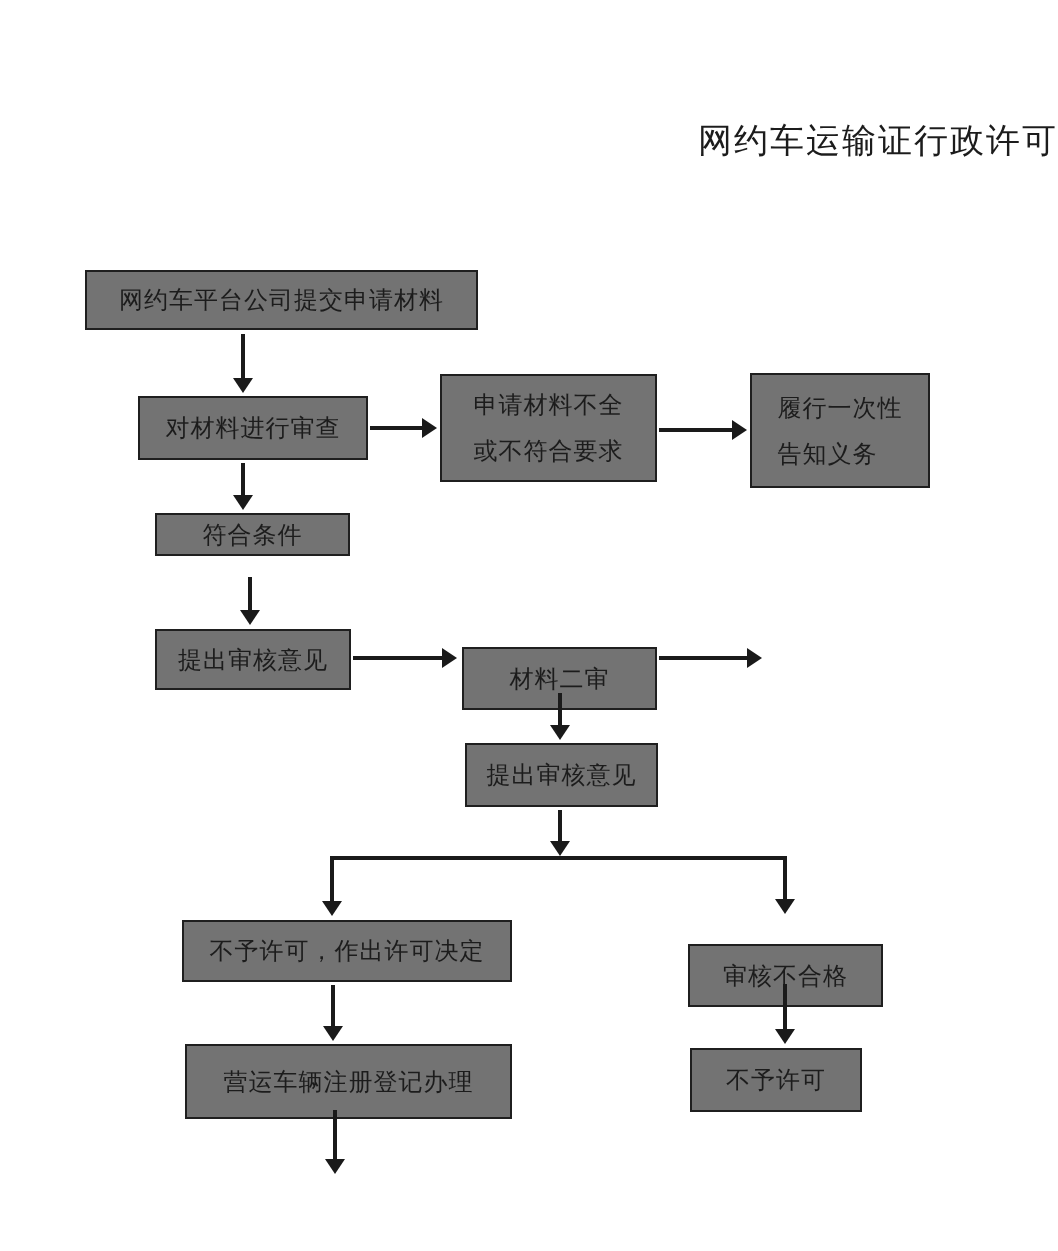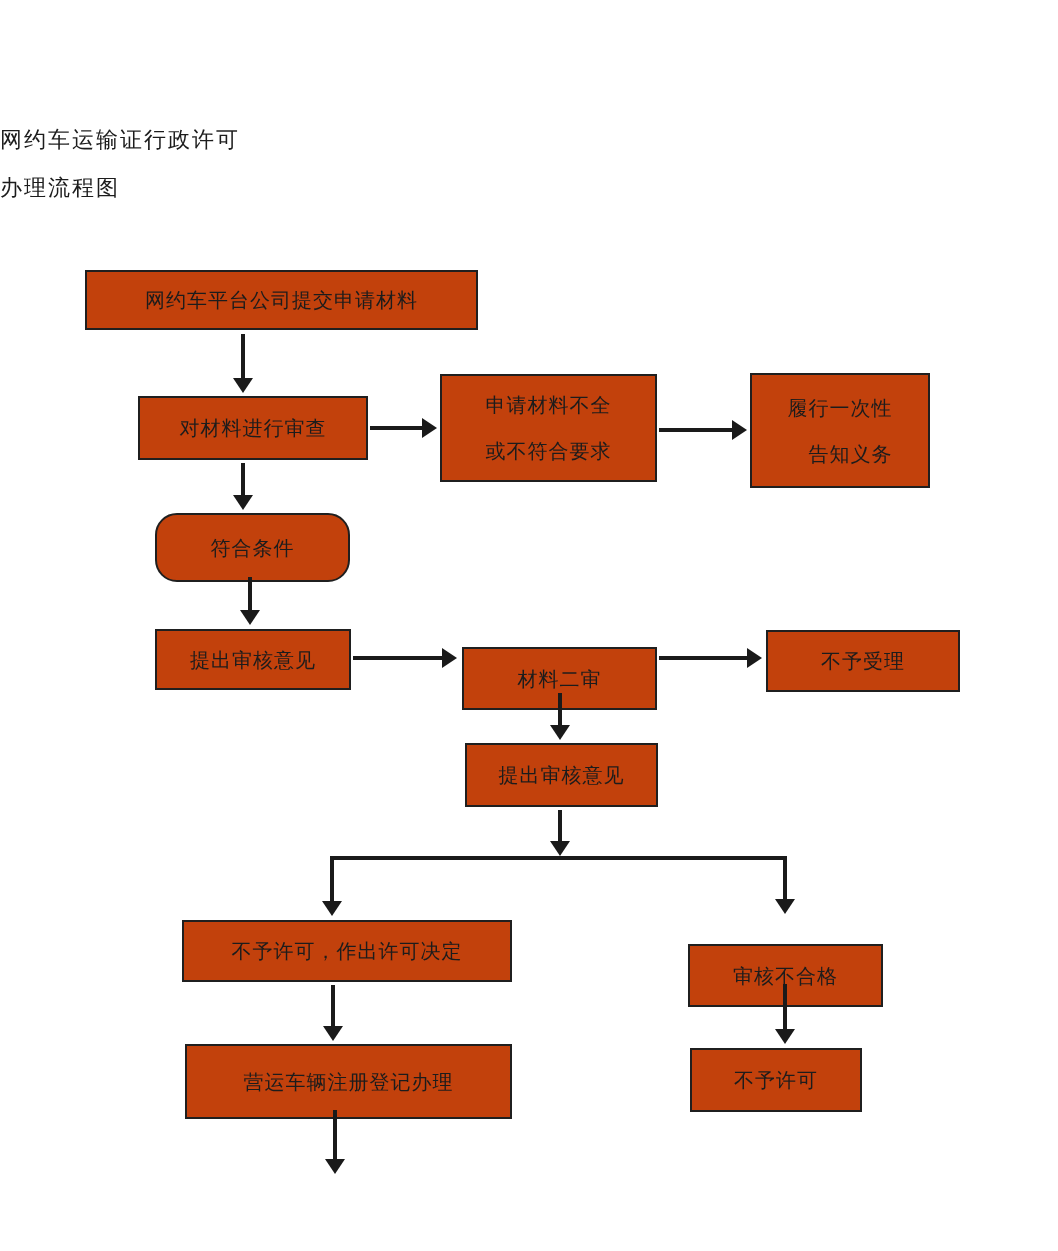--- a/index.html
+++ b/index.html
@@ -14,37 +14,37 @@
     background: #ffffff;
     font-family: "Liberation Sans", "DejaVu Sans", sans-serif;
     color: #1f1f1f;
     overflow: hidden;
   }
   .title {
     position: absolute;
     top: 116px;
     left: 0;
     width: 100%;
-    text-align: left;
-    font-size: 22px;
+    text-align: right;
+    font-size: 34px;
     line-height: 48px;
     font-weight: 500;
     letter-spacing: 2px;
     color: #1c1c1c;
   }
   .node {
     position: absolute;
     box-sizing: border-box;
     border: 2.5px solid #1f1f1f;
-    background: #c2410c;
+    background: #737373;
     display: flex;
     align-items: center;
     justify-content: center;
-    text-align: right;
-    font-size: 20px;
+    text-align: left;
+    font-size: 24px;
     letter-spacing: 1px;
     line-height: 46px;
     white-space: pre-line;
     color: #1c1c1c;
   }
   
   .arrow-v {
     position: absolute;
     width: 4px;
     background: #1a1a1a;
@@ -84,40 +84,38 @@
     background: #1a1a1a;
   }
 </style>
 </head>
 <body>
 
 <div class="canvas">
 
   <div class="title">
     <div>网约车运输证行政许可</div>
-    <div>办理流程图</div>
   </div>
 
   <div class="node" style="left:85px; top:270px; width:393px; height:60px;">网约车平台公司提交申请材料</div>
 
   <div class="node" style="left:138px; top:396px; width:230px; height:64px;">对材料进行审查</div>
 
   <div class="node" style="left:440px; top:374px; width:217px; height:108px;">申请材料不全
 或不符合要求</div>
 
   <div class="node" style="left:750px; top:373px; width:180px; height:115px;">履行一次性
 告知义务</div>
 
-  <div class="node" style="left:155px; top:513px; width:195px; height:69px;border-radius:22px;">符合条件</div>
+  <div class="node" style="left:155px; top:513px; width:195px; height:43px;">符合条件</div>
 
   <div class="node" style="left:155px; top:629px; width:196px; height:61px;">提出审核意见</div>
 
   <div class="node" style="left:462px; top:627px; width:195px; height:63px;margin-top:20px;">材料二审</div>
 
-  <div class="node" style="left:766px; top:630px; width:194px; height:62px;">不予受理</div>
 
   <div class="node" style="left:465px; top:743px; width:193px; height:64px;">提出审核意见</div>
 
   <div class="node" style="left:182px; top:920px; width:330px; height:62px;">不予许可，作出许可决定</div>
 
   <div class="node" style="left:688px; top:944px; width:195px; height:63px;">审核不合格</div>
 
   <div class="node" style="left:185px; top:1044px; width:327px; height:75px;">营运车辆注册登记办理</div>
 
   <div class="node" style="left:690px; top:1048px; width:172px; height:64px;">不予许可</div>

